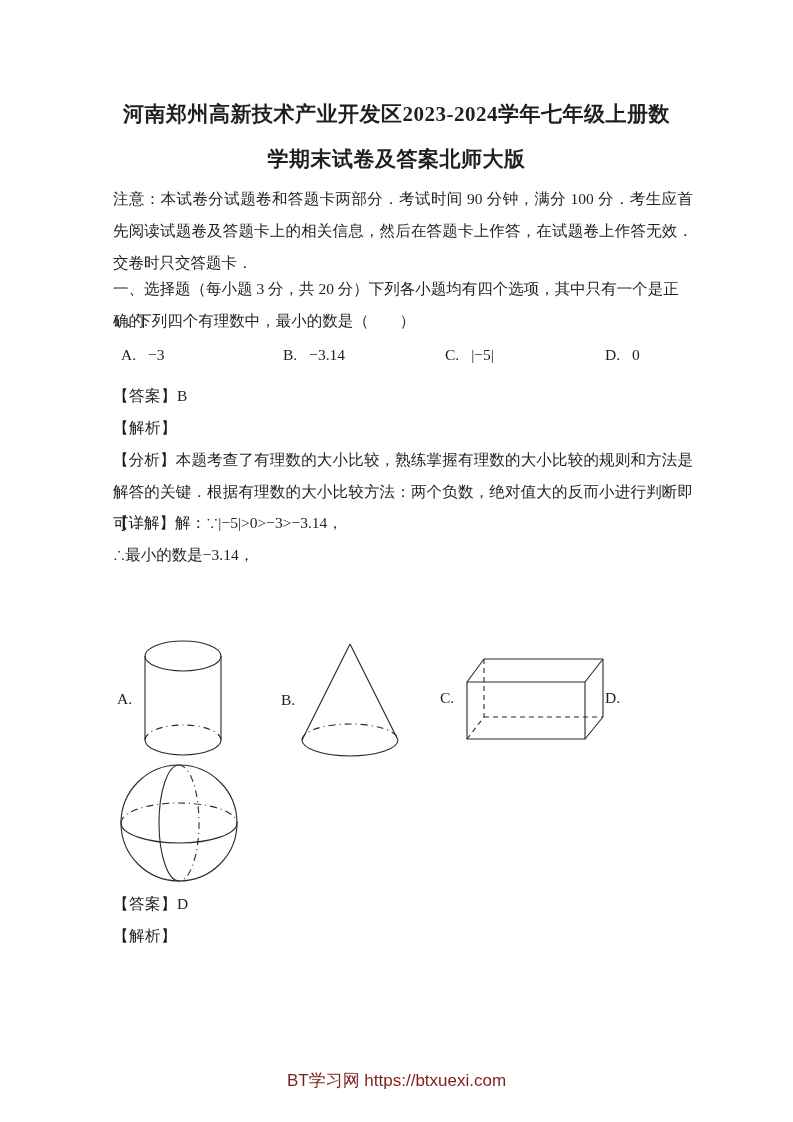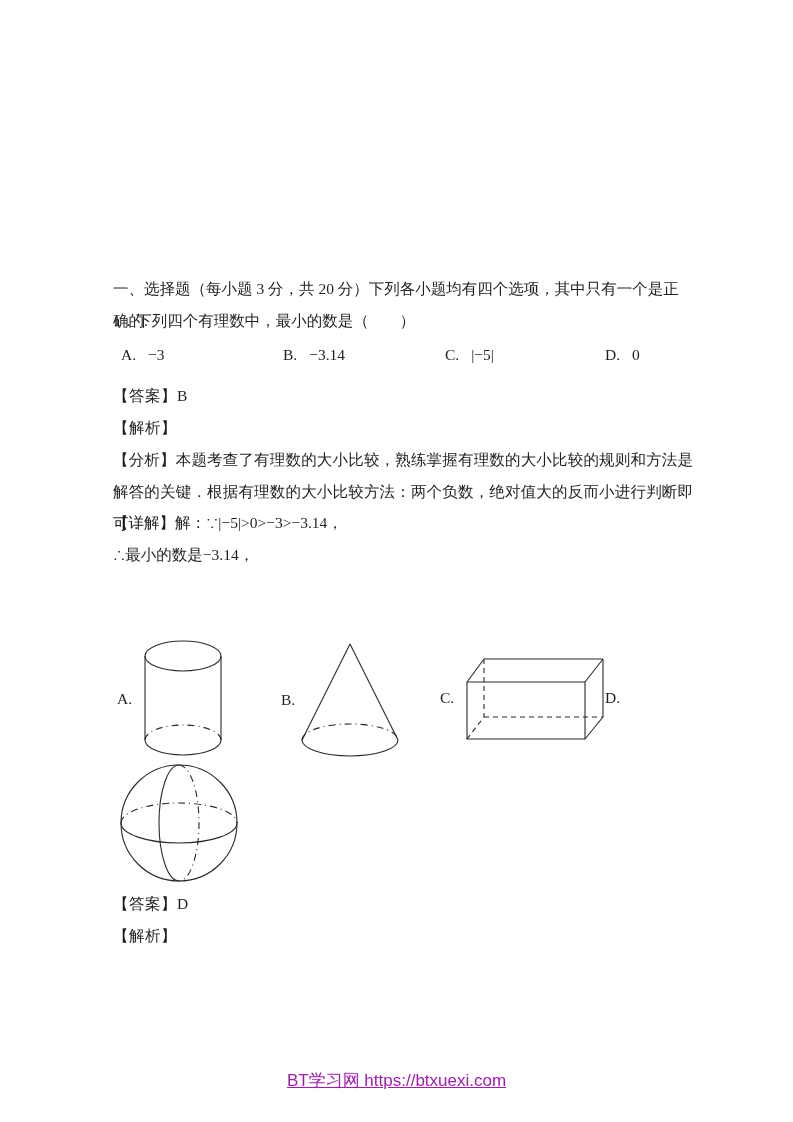--- a/index.html
+++ b/index.html
@@ -29,30 +29,34 @@
     fill:none;stroke:#2a2a2a;stroke-width:1.1;
   }
   .dashdot{stroke-dasharray:7 4 1 4;}
   .dash{stroke-dasharray:5 4;}
   .shape-label{position:absolute;font-size:15.5px;}
   .footer{
     position:absolute;left:0;right:0;top:1068px;
     text-align:center;
     font-family:"Liberation Sans","DejaVu Sans",sans-serif;
     font-size:17px;line-height:26px;
-    color:#a21caf;
-    text-decoration:underline;
+    color:#7f1d1d;
   }
 </style>
 </head>
 <body>
 
 <div class="page">
 
+  <div class="blk title">
+    <div>河南郑州高新技术产业开发区2023-2024学年七年级上册数</div>
+    <div>学期末试卷及答案北师大版</div>
+  </div>
 
+  <p class="blk txt just" style="top:183px">注意：本试卷分试题卷和答题卡两部分．考试时间 90 分钟，满分 100 分．考生应首先阅读试题卷及答题卡上的相关信息，然后在答题卡上作答，在试题卷上作答无效．交卷时只交答题卡．</p>
 
   <p class="blk txt" style="top:273px">一、选择题（每小题 3 分，共 20 分）下列各小题均有四个选项，其中只有一个是正确的.</p>
 
   <p class="blk txt" style="top:305px">1．下列四个有理数中，最小的数是（　　）</p>
 
   <div class="blk txt optrow" style="top:339px">
     <span class="opt" style="left:8px">
       <span>A.</span><span class="optval">−3</span>
     </span>
     <span class="opt" style="left:170px">

